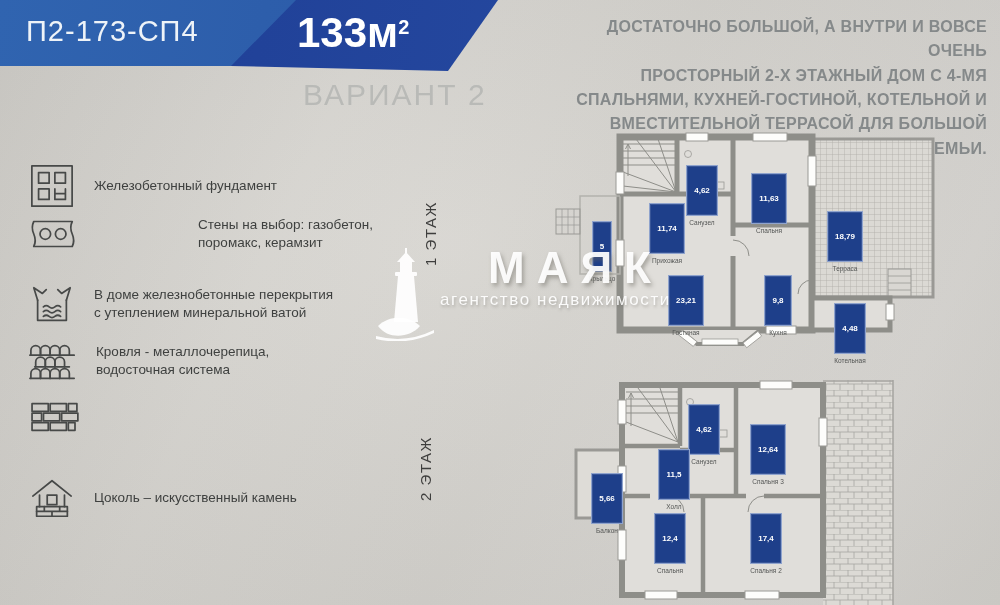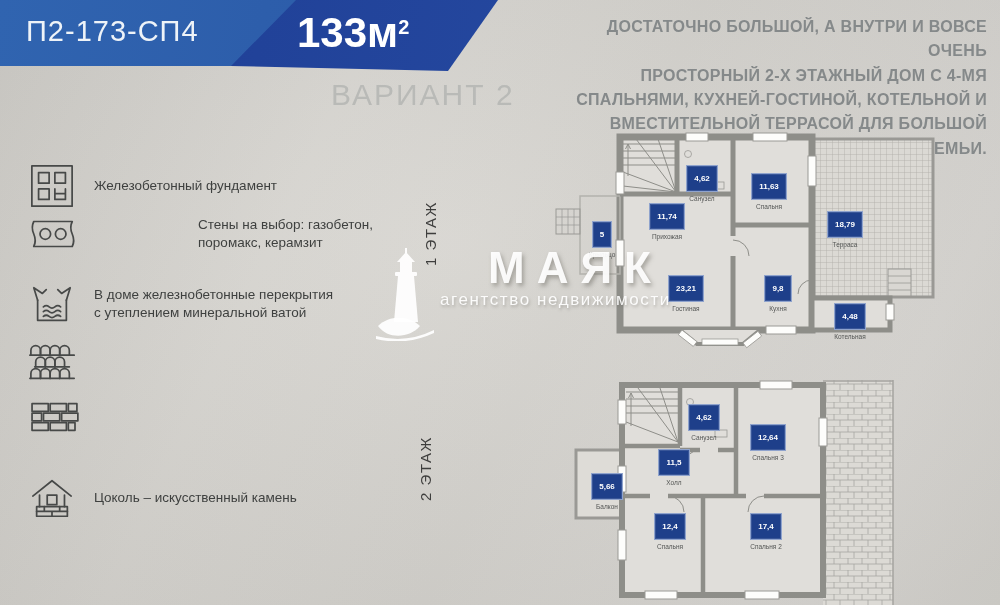--- a/index.html
+++ b/index.html
@@ -12,21 +12,21 @@
   .banner{position:absolute;left:0;top:0;width:520px;height:75px;z-index:2;}
   .banner-light{position:absolute;inset:0;background:linear-gradient(100deg,#3064b0,#2a58a6);
         clip-path:polygon(0 0,299px 0,233px 66px,0 66px);}
   .banner-dark{position:absolute;inset:0;background:linear-gradient(100deg,#1e3d94,#24479e);
         clip-path:polygon(296px 0,498px 0,448px 71px,231px 66px);}
   .plan-code{position:absolute;left:26px;top:15px;z-index:3;color:#eef3f8;font-size:29px;
         letter-spacing:1px;font-weight:400;}
   .area-big{position:absolute;left:297px;top:9px;z-index:3;color:#ffffff;font-size:42px;font-weight:700;}
   .area-big sup{font-size:20px;font-weight:700;position:relative;top:2px;}
   .variant{position:absolute;left:303px;top:78px;z-index:3;color:#b9bab7;font-size:30px;
-        letter-spacing:2px;font-weight:400;margin-left:28px;}
+        letter-spacing:2px;font-weight:400;}
   
   .descr{position:absolute;right:13px;top:15px;width:430px;z-index:2;text-align:right;
         color:#85898a;font-size:16px;font-weight:600;line-height:1.52;letter-spacing:.3px;
         white-space:pre-line;}
   
   .feature{position:absolute;left:28px;width:345px;display:flex;align-items:center;gap:18px;z-index:2;}
   .feature .f-icon{flex:0 0 48px;display:flex;justify-content:center;}
   .feature .f-text{color:#3e403f;font-size:13.5px;line-height:1.32;white-space:pre-line;}
   .f-icon svg{stroke:#474948;fill:none;stroke-width:1.8;stroke-linecap:round;stroke-linejoin:round;}
   
@@ -36,21 +36,21 @@
         text-shadow:2px 3px 4px rgba(105,103,96,.5);line-height:1;margin-left:48px;}
   .wm-tagline{font-size:17px;letter-spacing:1.6px;color:rgba(255,255,255,.92);
         text-shadow:1px 2px 3px rgba(105,103,96,.4);margin-top:0px;}
   
   .plan{position:absolute;z-index:2;}
   .plan svg{display:block;}
   .floor-label{position:absolute;z-index:3;color:#3e3e3d;font-size:15px;letter-spacing:1.5px;
         transform:rotate(-90deg);transform-origin:center;white-space:nowrap;}
   .room{position:absolute;width:64px;display:flex;flex-direction:column;align-items:center;z-index:5;}
   .room-badge{background:#1e3f8a;color:#ffffff;font-size:8px;font-weight:700;
-        padding:8px 7px;border:1px solid #8fa3cd;box-shadow:inset 0 0 0 1px rgba(255,255,255,.12);}
+        padding:20px 7px;border:1px solid #8fa3cd;box-shadow:inset 0 0 0 1px rgba(255,255,255,.12);}
   .room-name{font-size:6.5px;color:#545655;margin-top:3px;white-space:nowrap;}
 </style>
 </head>
 <body>
 
 <div class="page">
 
   <div class="banner">
     <div class="banner-light"></div>
     <div class="banner-dark"></div>
@@ -113,20 +113,22 @@
           <path d="M18 26 v-5 a5 5 0 0 1 10 0 v5"></path>
           <path d="M28 26 v-5 a5 5 0 0 1 10 0 v5"></path>
           <path d="M7 26 h36"></path>
           <path d="M3 38 v-5 a5 5 0 0 1 10 0 v5"></path>
           <path d="M13 38 v-5 a5 5 0 0 1 10 0 v5"></path>
           <path d="M23 38 v-5 a5 5 0 0 1 10 0 v5"></path>
           <path d="M33 38 v-5 a5 5 0 0 1 10 0 v5"></path>
           <path d="M2 38 h46"></path>
         </svg>
     </span>
+    <span class="f-text">Кровля - металлочерепица,
+водосточная система</span>
   </div>
   <div class="feature" style="top:396px;">
     <span class="f-icon">
       <svg width="52" height="42" viewBox="0 0 54 44">
           <rect x="4" y="8" width="17" height="8"></rect>
           <rect x="23" y="8" width="17" height="8"></rect>
           <rect x="42" y="8" width="9" height="8"></rect>
           <rect x="4" y="18" width="10" height="8"></rect>
           <rect x="16" y="18" width="17" height="8"></rect>
           <rect x="35" y="18" width="17" height="8"></rect>

